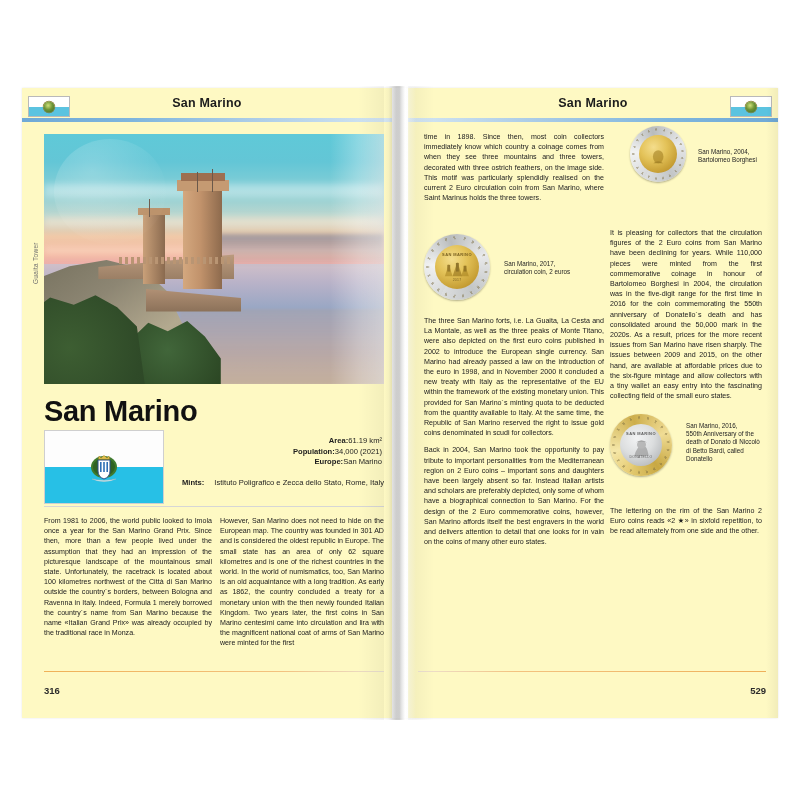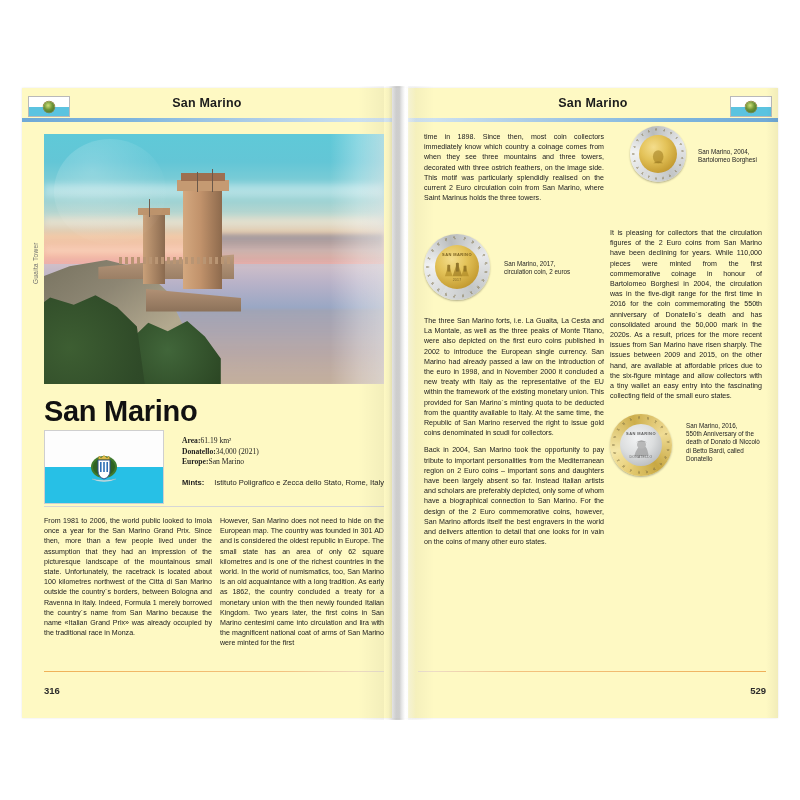--- a/index.html
+++ b/index.html
@@ -194,21 +194,21 @@
   .flagbig .top{position:absolute;left:0;right:0;top:0;height:50%;background:#fdfdfd;}
   .flagbig .bot{position:absolute;left:0;right:0;bottom:0;height:50%;background:#27c0e6;}
   .flagbig .crest{
     position:absolute;left:50%;top:50%;transform:translate(-50%,-50%);
     width:34px;height:36px;
   }
   .facts{
     position:absolute; left:160px; top:348px; width:200px;
     font-size:7.6px; color:#1d1d1d;
   }
-  .facts .row{ display:flex; justify-content:flex-start; line-height:10.5px;font-family:Liberation Serif, serif; }
+  .facts .row{ display:flex; justify-content:flex-end; line-height:10.5px; }
   .facts .k{ font-weight:bold; }
   .facts .v{ text-align:right; }
   .mints{
     position:absolute; left:160px; top:390px; width:202px;
     font-size:7.6px; color:#1d1d1d; display:flex; gap:1px;
   }
   .mints .k{ font-weight:bold; white-space:nowrap; }
   .mints .v{ flex:1; text-align:right; }
   .thinrule{
     position:absolute; left:22px; top:418px; width:340px; height:1px;
@@ -356,21 +356,21 @@
           <path d="M5 30 q12 5 24 0 q-12 3 -24 0 z" fill="#ffffff" stroke="#b7b7b7" stroke-width=".4"></path>
         </svg>
       </div>
 
       <div class="facts">
         <div class="row">
           <span class="k">Area:</span>
           <span class="v">61.19 km²</span>
         </div>
         <div class="row">
-          <span class="k">Donatello:</span>
+          <span class="k">Population:</span>
           <span class="v">34,000 (2021)</span>
         </div>
         <div class="row">
           <span class="k">Europe:</span>
           <span class="v">San Marino</span>
         </div>
       </div>
 
       <div class="mints">
         <span class="k">Mints:</span>
@@ -471,20 +471,23 @@
         </div>
         <div class="cap" style="left:76px; top:8px; width:82px;">
           <div>San Marino, 2016,</div>
           <div>550th Anniversary of the</div>
           <div>death of Donato di Niccolò</div>
           <div>di Betto Bardi, called</div>
           <div>Donatello</div>
         </div>
       </div>
 
+      <div class="col rcol2" style="top:418px;">
+        <p>The lettering on the rim of the San Marino 2 Euro coins reads «2 ★» in sixfold repetition, to be read alternately from one side and the other.</p>
+      </div>
 
       <div class="orange-rule"></div>
       <div class="pagenum">529</div>
       <div class="edge-r"></div>
     </div>
 
     <div class="leaf-curl l"></div>
     <div class="leaf-curl r"></div>
     <div class="gutter"></div>
   </div>

